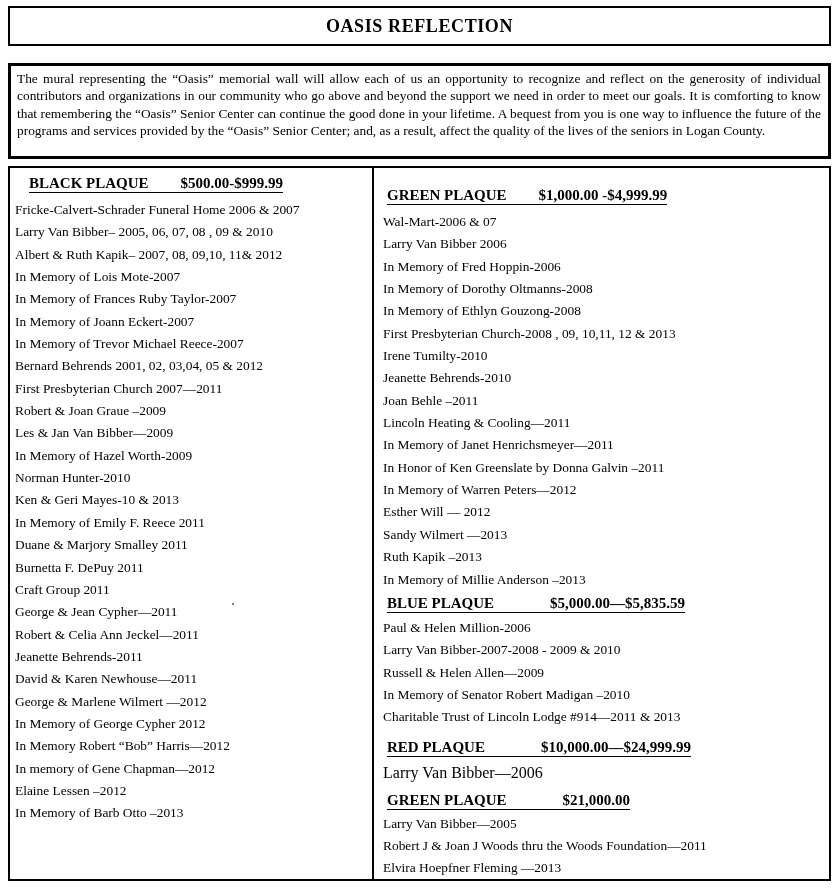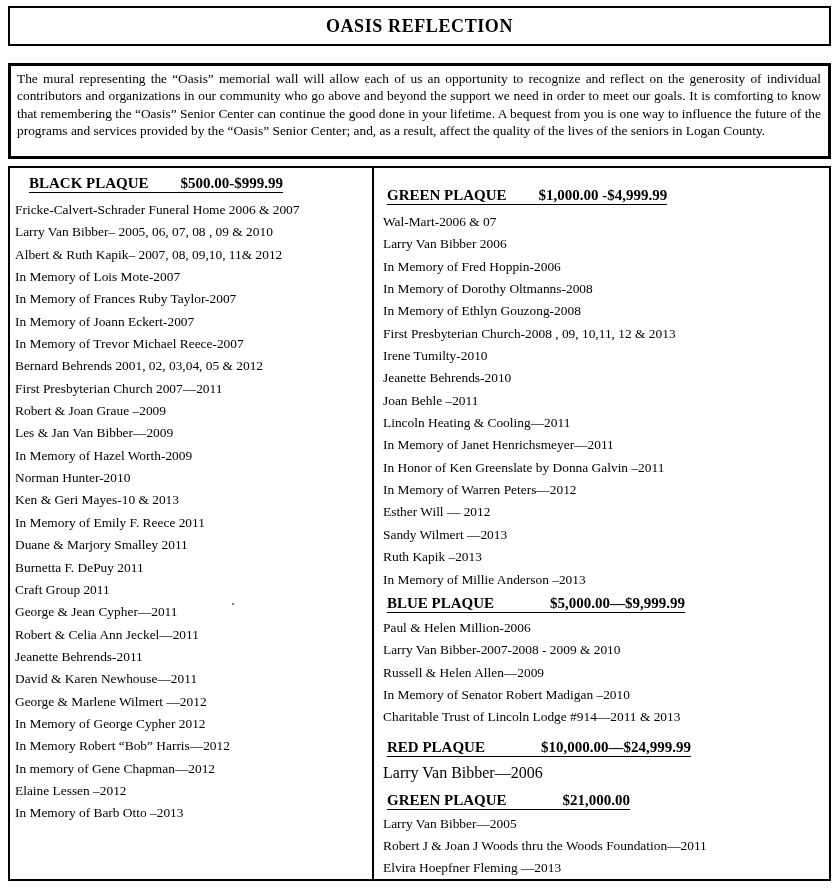--- a/index.html
+++ b/index.html
@@ -155,21 +155,21 @@
             <div class="item">In Honor of Ken Greenslate  by Donna Galvin –2011</div>
             <div class="item">In Memory of Warren Peters—2012</div>
             <div class="item">Esther Will — 2012</div>
             <div class="item">Sandy Wilmert —2013</div>
             <div class="item">Ruth Kapik –2013</div>
             <div class="item">In Memory of Millie Anderson –2013</div>
           </div>
       </div>
 
       <div class="section sec-blue">
-        <h2 class="plaque-heading"><span class="hwrap"><span>BLUE PLAQUE</span><span class="gap wide"></span><span>$5,000.00—$9,999.99</span></span></h2>
+        <h2 class="plaque-heading"><span class="hwrap"><span>BLUE PLAQUE</span><span class="gap wide"></span><span>$5,000.00—$5,835.59</span></span></h2>
         <div class="items">
             <div class="item">Paul &amp; Helen Million-2006</div>
             <div class="item">Larry Van Bibber-2007-2008 - 2009 &amp; 2010</div>
             <div class="item">Russell &amp; Helen Allen—2009</div>
             <div class="item">In Memory of Senator Robert Madigan –2010</div>
             <div class="item">Charitable Trust of Lincoln Lodge #914—2011 &amp; 2013</div>
           </div>
       </div>
 
       <div class="section sec-red">

